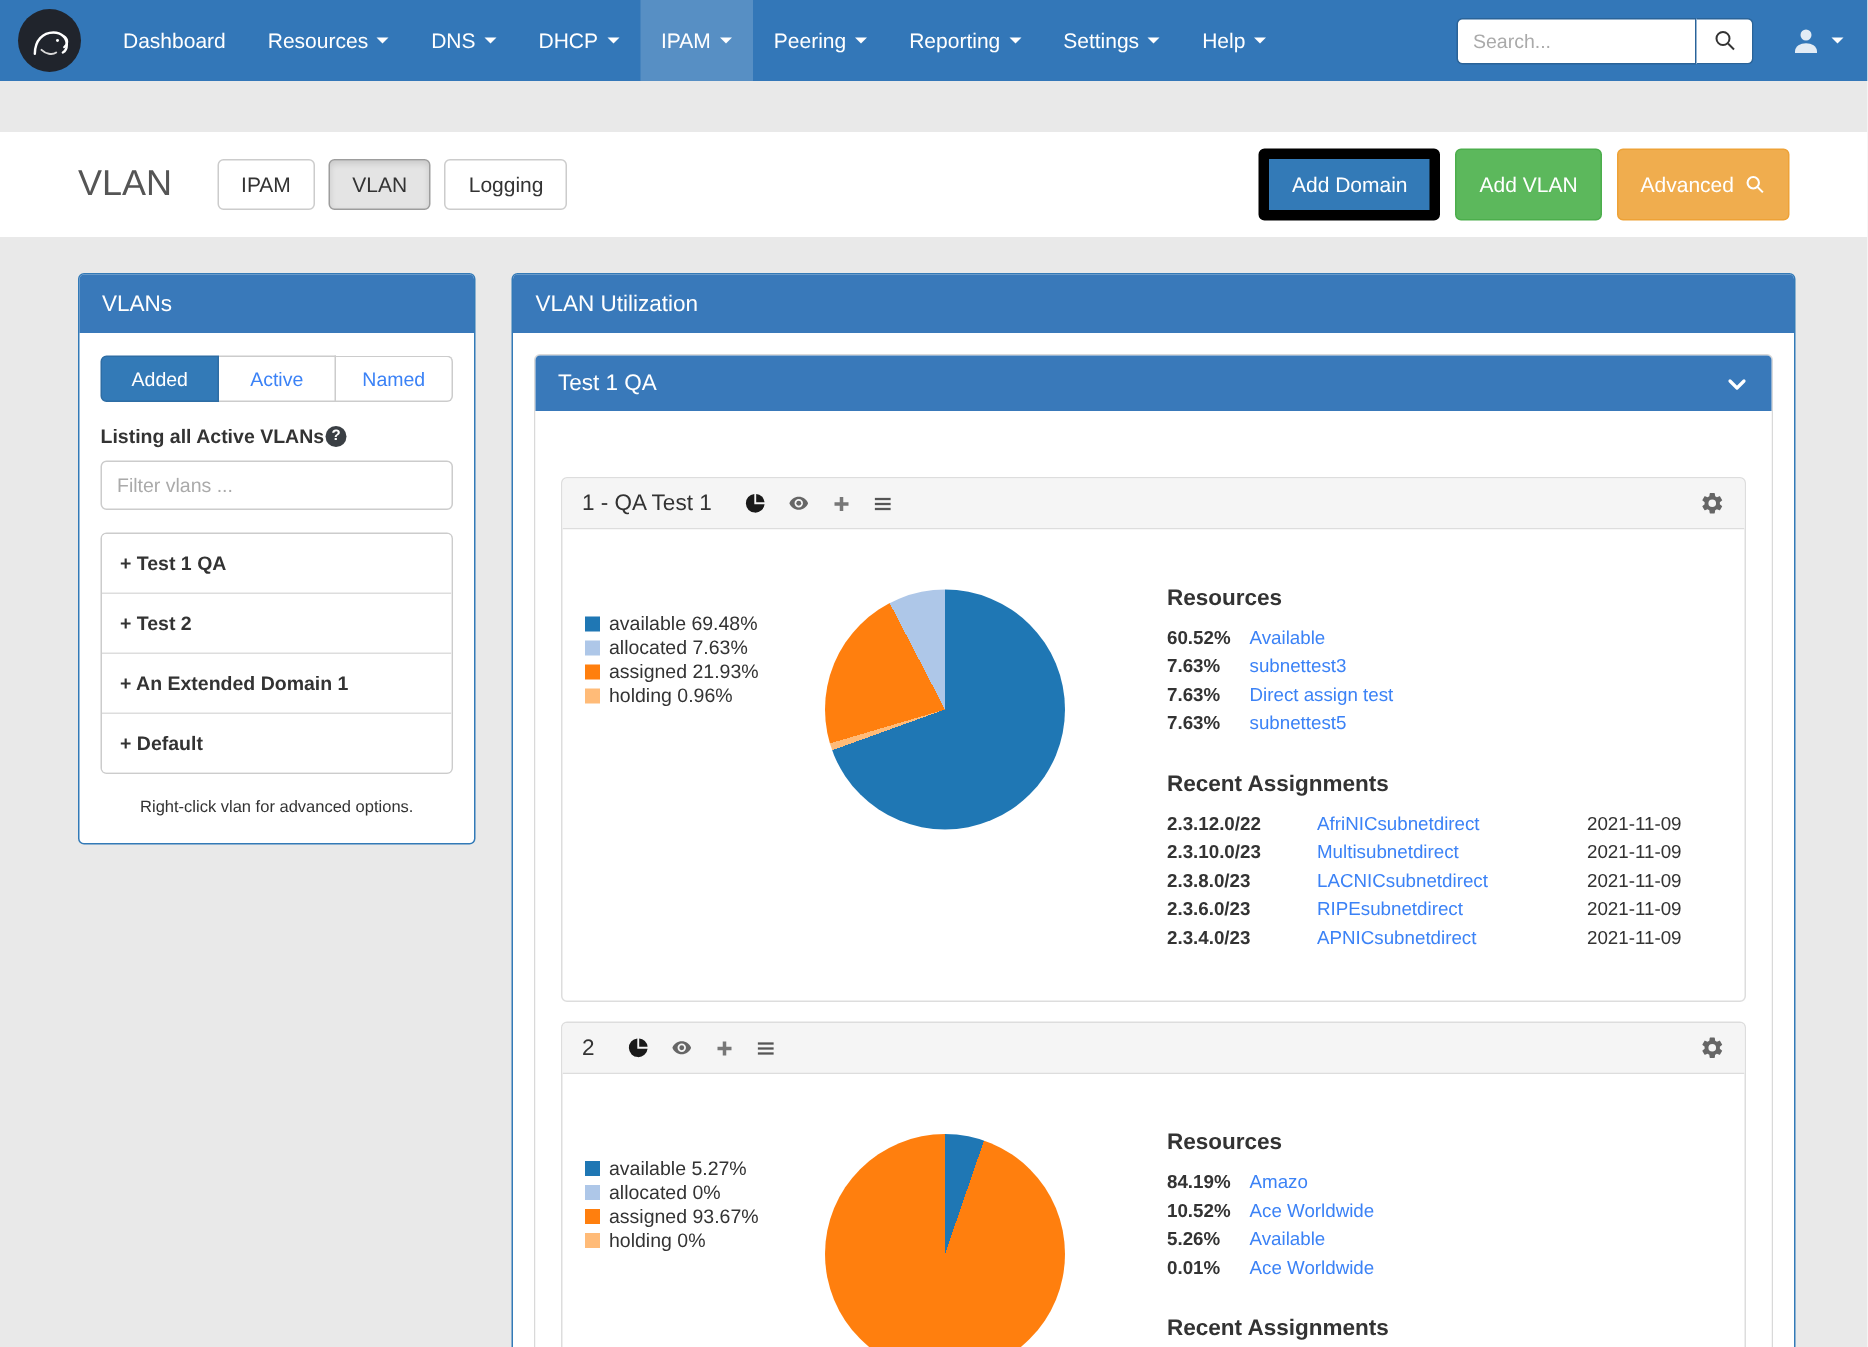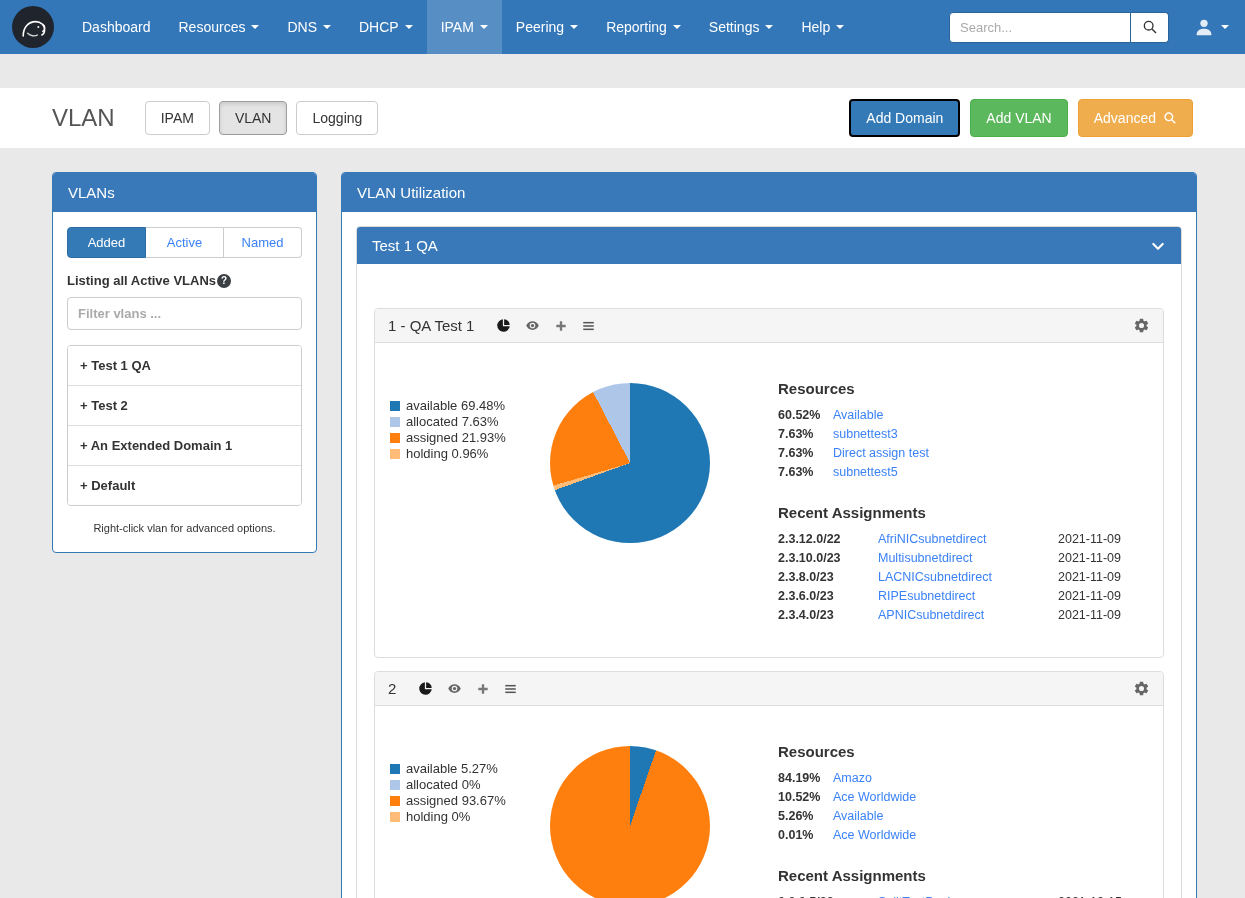--- a/index.html
+++ b/index.html
@@ -8,54 +8,54 @@
 
   
   .navbar { height:54px; background:#3377b8; display:flex; align-items:center; }
   .brand { width:42px; height:42px; border-radius:50%; margin:0 14px 0 12px; background:#20242c; display:flex; align-items:center; justify-content:center; flex:none; }
   .nav-items { display:flex; list-style:none; height:100%; }
   .nav-item { display:flex; align-items:center; gap:6px; padding:0 14px; color:#fff; font-size:14px; cursor:pointer; height:100%; }
   .nav-item.active { background:rgba(255,255,255,0.18); }
   .caret { width:0; height:0; border-left:4px solid transparent; border-right:4px solid transparent; border-top:4px solid #fff; display:inline-block; }
   .nav-right { margin-left:auto; display:flex; align-items:center; height:100%; }
   .search-group { display:flex; align-items:center; }
-  .search-input { width:182px; height:31px; border:1px solid #2a6398; border-radius:4px 0 0 4px; padding:1px 10px; font-size:13px; outline:none; }
+  .search-input { width:160px; height:31px; border:1px solid #2a6398; border-radius:4px 0 0 4px; padding:1px 10px; font-size:13px; outline:none; }
   .search-btn { width:38px; height:31px; background:#fff; border:1px solid #2a6398; border-left:none; border-radius:0 4px 4px 0; display:flex; align-items:center; justify-content:center; cursor:pointer; }
   .user-menu { display:flex; align-items:center; gap:6px; padding:0 16px; height:100%; cursor:pointer; margin-left:8px; }
 
   
   .page-header-strip { background:#fff; margin-top:34px; padding:11px 52px; display:flex; align-items:center; }
   .page-title { font-size:24px; color:#555; margin-right:30px; font-weight:400; }
   .view-tabs { display:flex; gap:9px; }
   .tab-btn { background:#fff; border:1px solid #ccc; border-radius:4px; padding:8px 15px; font-size:14px; color:#333; cursor:pointer; font-family:inherit; }
   .tab-btn.active { background:#e4e4e4; border-color:#9d9d9d; box-shadow:inset 0 2px 4px rgba(0,0,0,.12); }
   .header-actions { margin-left:auto; display:flex; gap:10px; }
   .action-btn { border:none; border-radius:4px; padding:9px 15px; font-size:14px; color:#fff; cursor:pointer; display:flex; align-items:center; gap:7px; font-family:inherit; }
-  .btn-blue { background:#337ab7; border:2px solid #000000; }
+  .btn-blue { background:#337ab7; border:7px solid #000000; }
   .btn-green { background:#5cb85c; border:1px solid #4cae4c; }
   .btn-orange { background:#f0ad4e; border:1px solid #eea236; }
 
   
   .content { display:flex; align-items:flex-start; gap:24px; padding:24px 55px 0 52px; }
 
   .panel { background:#fff; border:1px solid #337ab7; border-radius:4px; }
   .panel-heading { background:#3979ba; color:#fff; font-size:15px; padding:11px 15px; border-radius:3px 3px 0 0; }
 
   
   .sidebar { width:265px; flex:none; }
   .sidebar-body { padding:15px 14px 18px; }
   .btn-group { display:flex; width:100%; }
   .group-btn { flex:1; padding:7px 0; font-size:13px; text-align:center; background:#fff; border:1px solid #ccc; color:#3b82f6; cursor:pointer; font-family:inherit; }
   .group-btn:first-child { border-radius:4px 0 0 4px; }
   .group-btn:last-child { border-radius:0 4px 4px 0; }
   .group-btn + .group-btn { border-left:none; }
   .group-btn.active { background:#337ab7; border-color:#2e6da4; color:#fff; }
   .listing-label { font-size:13px; font-weight:bold; margin:15px 0 9px; display:flex; align-items:center; gap:1px; }
   .help-badge { width:14px; height:14px; border-radius:50%; background:#3a3f44; color:#fff; font-size:10px; font-weight:bold; display:inline-flex; align-items:center; justify-content:center; cursor:pointer; }
-  .filter-input { width:100%; padding:8px 10px; font-size:13px; border:1px solid #ccc; border-radius:4px; outline:none; font-family:inherit;font-weight:bold; }
+  .filter-input { width:100%; padding:8px 10px; font-size:13px; border:1px solid #ccc; border-radius:4px; outline:none; font-family:inherit; }
   .filter-input::placeholder, .search-input::placeholder { color:#aaa; }
   .vlan-list { margin-top:15px; border:1px solid #ccc; border-radius:4px; overflow:hidden; }
   .vlan-row { padding:12px 12px; font-size:13px; font-weight:bold; color:#333; cursor:pointer; background:#fff; }
   .vlan-row + .vlan-row { border-top:1px solid #ddd; }
   .sidebar-note { margin-top:16px; font-size:11px; color:#333; text-align:center; }
 
   
   .main-panel { flex:1; }
   .main-body { padding:14px; }
   .section { border:1px solid #d9d9d9; border-radius:4px; }

